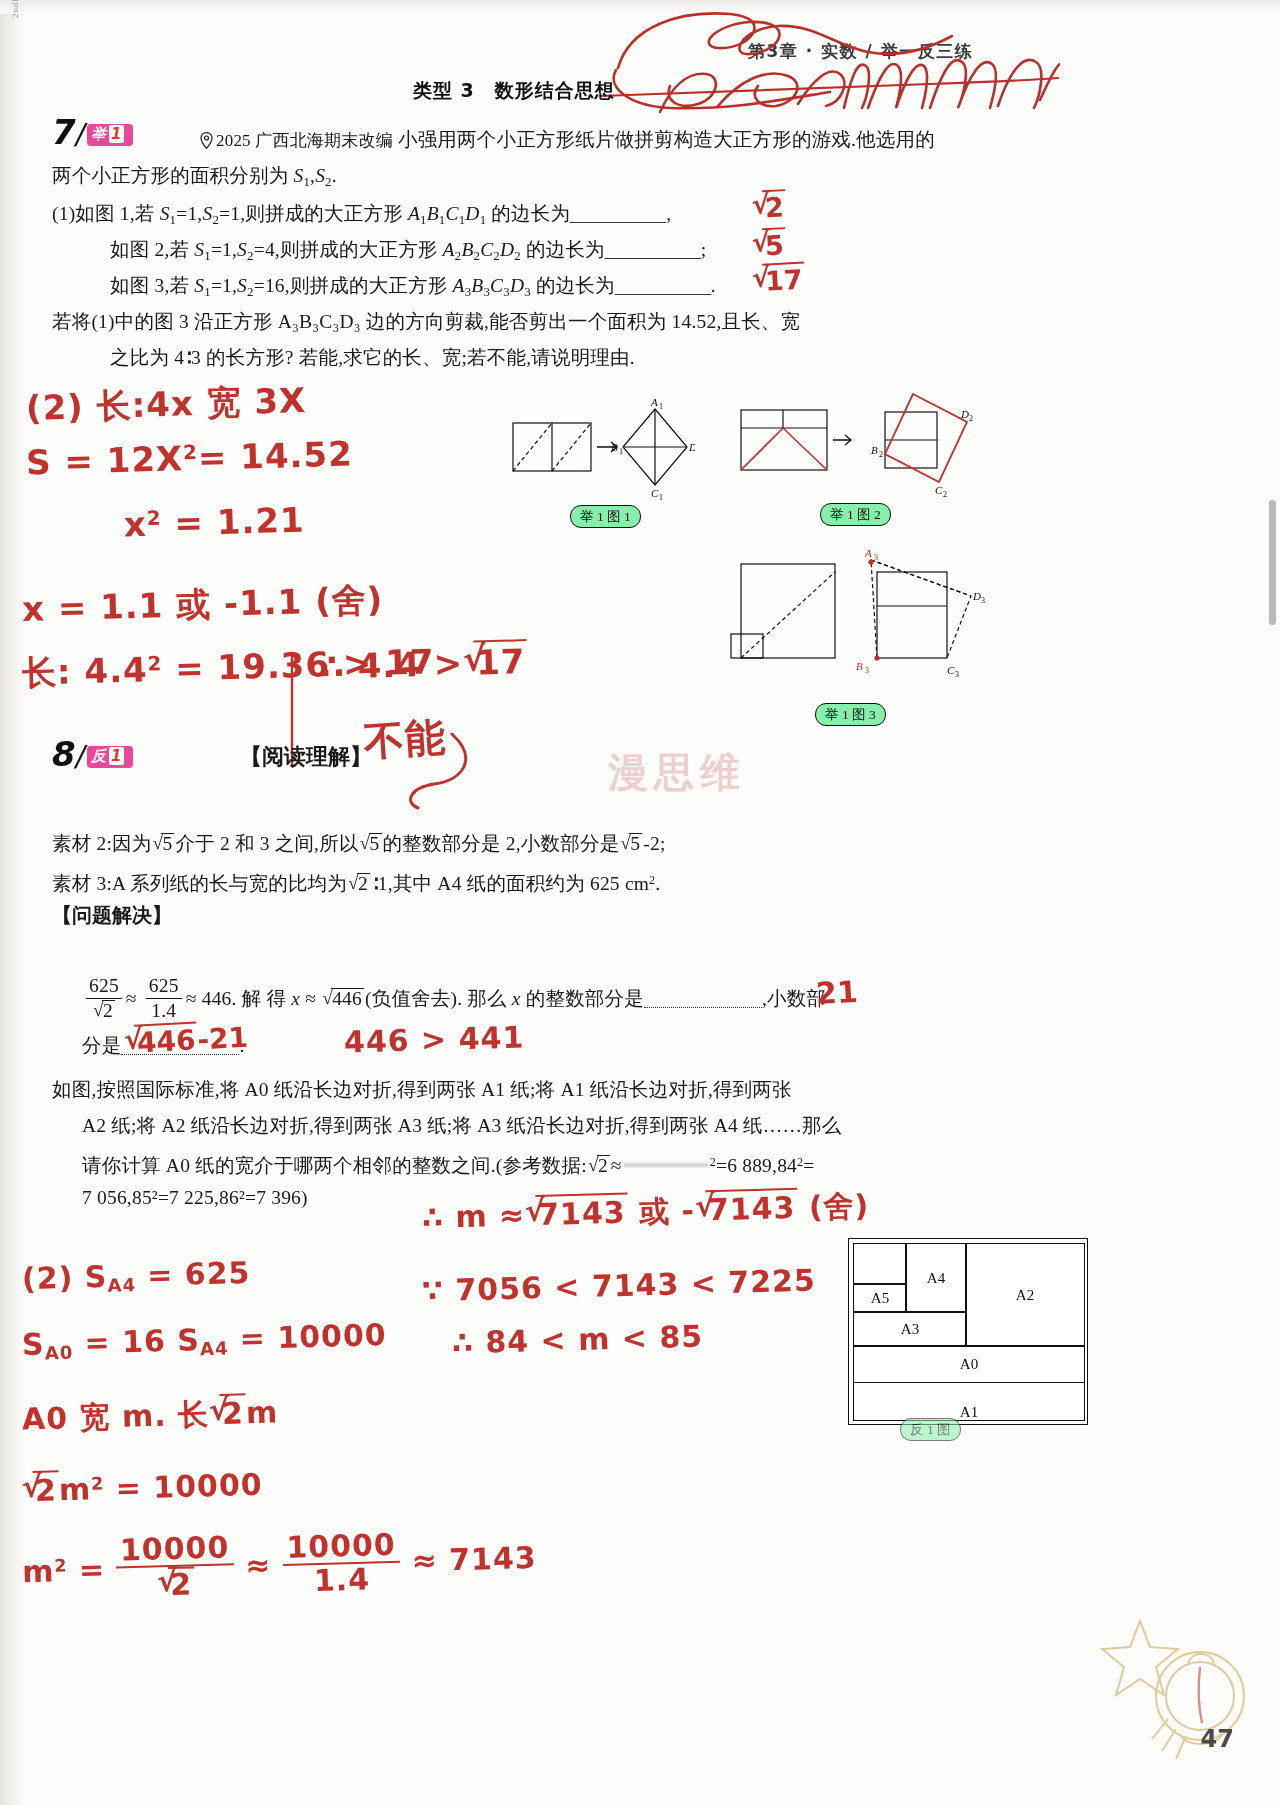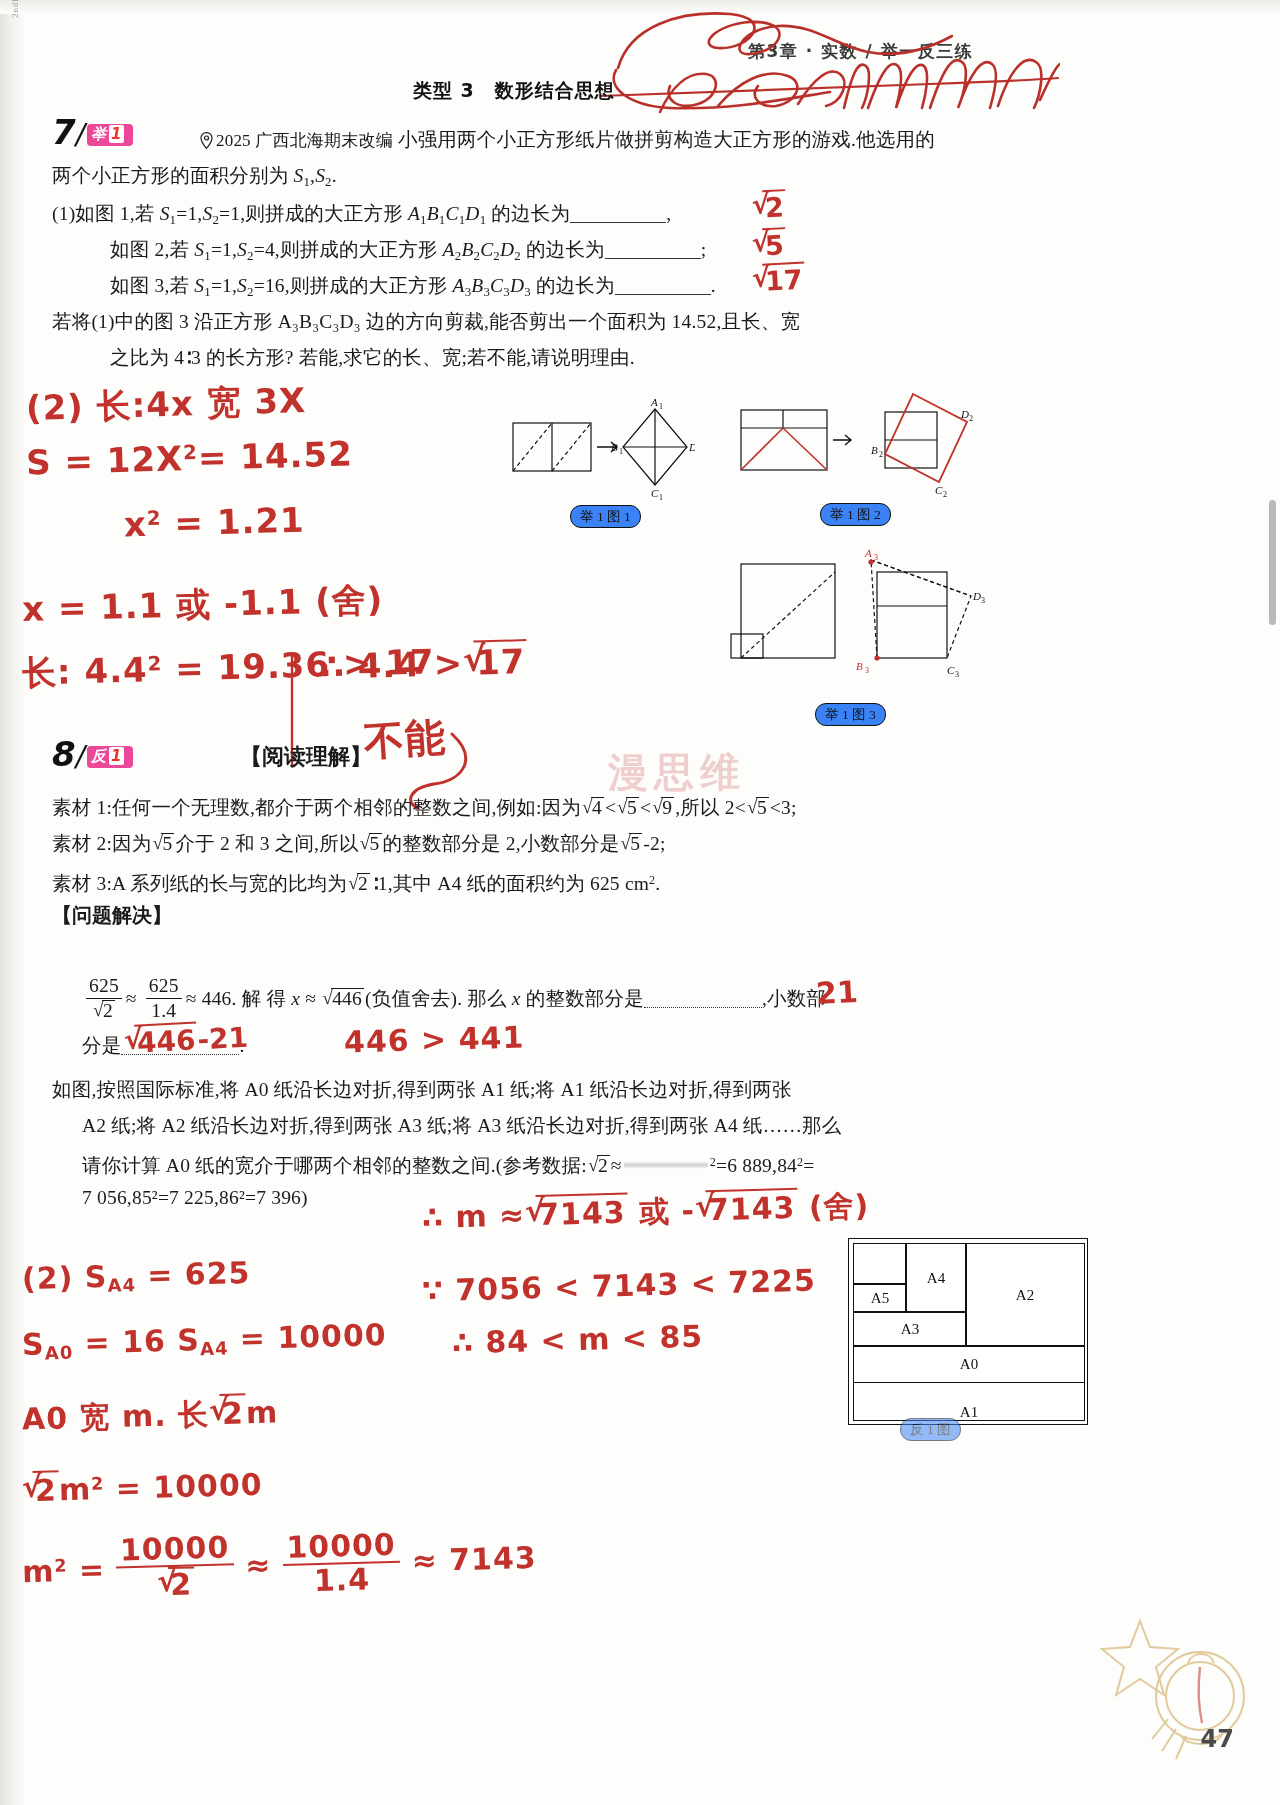--- a/index.html
+++ b/index.html
@@ -60,21 +60,21 @@
   .dotline{display:inline-block;border-bottom:1.4px dotted #333;width:118px;height:20px;vertical-align:-3px;}
 
   .frac{display:inline-block;text-align:center;vertical-align:-0.62em;margin:0 4px;line-height:1.12;}
   .frac .num{display:block;border-bottom:1.3px solid #1a1a1a;padding:0 3px 1px 3px;}
   .frac .den{display:block;padding:1px 3px 0 3px;}
 
   
   .fig{position:absolute;}
   .figcap{position:absolute;font-size:13.5px;color:#111;
     border:1.1px solid #111;border-radius:11px;padding:1.5px 9px;
-    background:#3b82f6;white-space:nowrap;}
+    background:#86efac;white-space:nowrap;}
 
   
   .apaper{position:absolute;border:1.4px solid #111;background:#fff;}
   .apaper .cell{position:absolute;border:1.2px solid #111;
     font-family:"Liberation Serif","DejaVu Serif",serif;font-size:15px;
     display:flex;align-items:center;justify-content:center;color:#111;}
 
   
   .hw{position:absolute;color:#c0322b;
     font-family:"DejaVu Sans","Liberation Sans",sans-serif;
@@ -268,23 +268,20 @@
     <path d="M92 16 C118 40 104 62 74 66 C50 70 44 84 58 90" stroke="#c0322b" stroke-width="3" fill="none" stroke-linecap="round"></path>
   </svg>
 
   <div class="stamp">漫思维</div>
 
   <div class="prob-no" style="left:52px;top:734px;">
     <span>8</span><span class="slash">/</span><span class="badge"><span>反</span><span class="b1">1</span></span>
   </div>
   <div style="position:absolute;left:196px;top:742px;font-size:22px;font-weight:bold;font-family:'DejaVu Sans','Liberation Sans',sans-serif;margin-left:44px;">【阅读理解】</div>
 
-  <div class="txt" style="left:52px;top:790px;">
-    素材 1:任何一个无理数,都介于两个相邻的整数之间,例如:因为<span class="sqrt"><span class="rad">4</span></span>&lt;<span class="sqrt"><span class="rad">5</span></span>&lt;<span class="sqrt"><span class="rad">9</span></span>,所以 2&lt;<span class="sqrt"><span class="rad">5</span></span>&lt;3;
-  </div>
   <div class="txt" style="left:52px;top:826px;">
     素材 2:因为<span class="sqrt"><span class="rad">5</span></span>介于 2 和 3 之间,所以<span class="sqrt"><span class="rad">5</span></span>的整数部分是 2,小数部分是<span class="sqrt"><span class="rad">5</span></span>-2;
   </div>
   <div class="txt" style="left:52px;top:862px;">
     素材 3:A 系列纸的长与宽的比均为<span class="sqrt"><span class="rad">2</span></span>∶1,其中 A4 纸的面积约为 625 cm<sup>2</sup>.
   </div>
 
   <div style="position:absolute;left:52px;top:902px;font-size:20px;font-weight:bold;font-family:Liberation Serif, serif;">【问题解决】</div>
 
 

